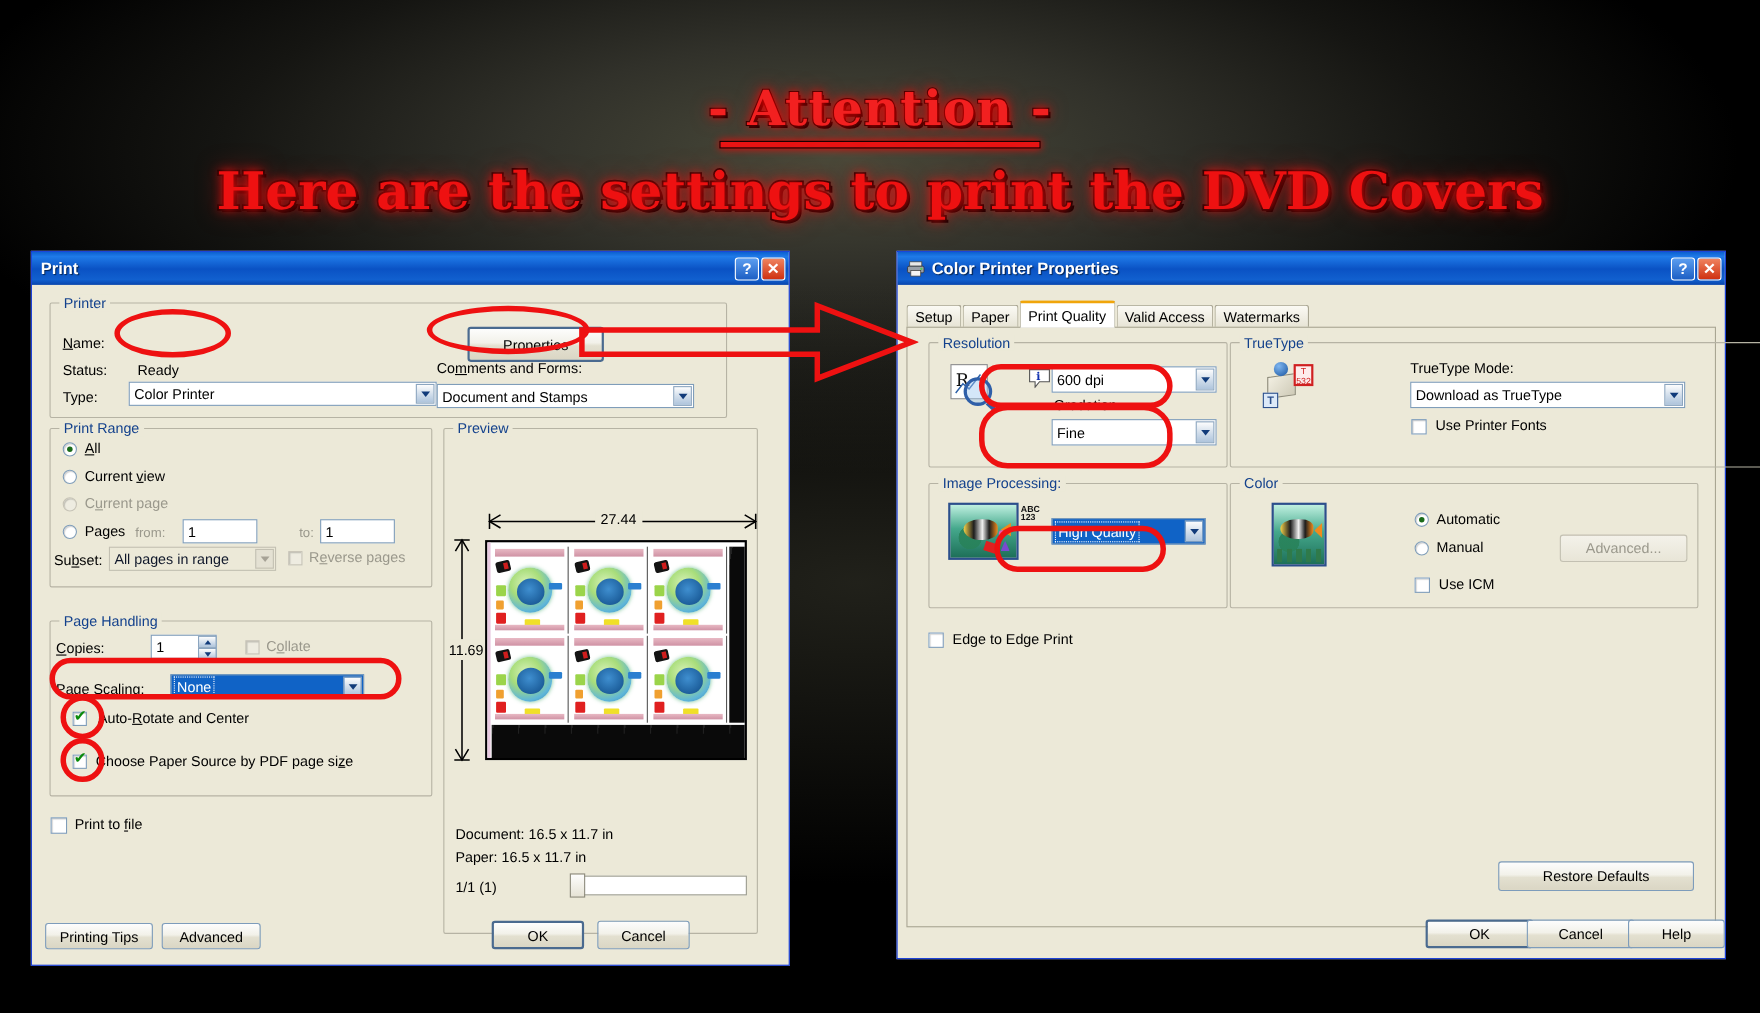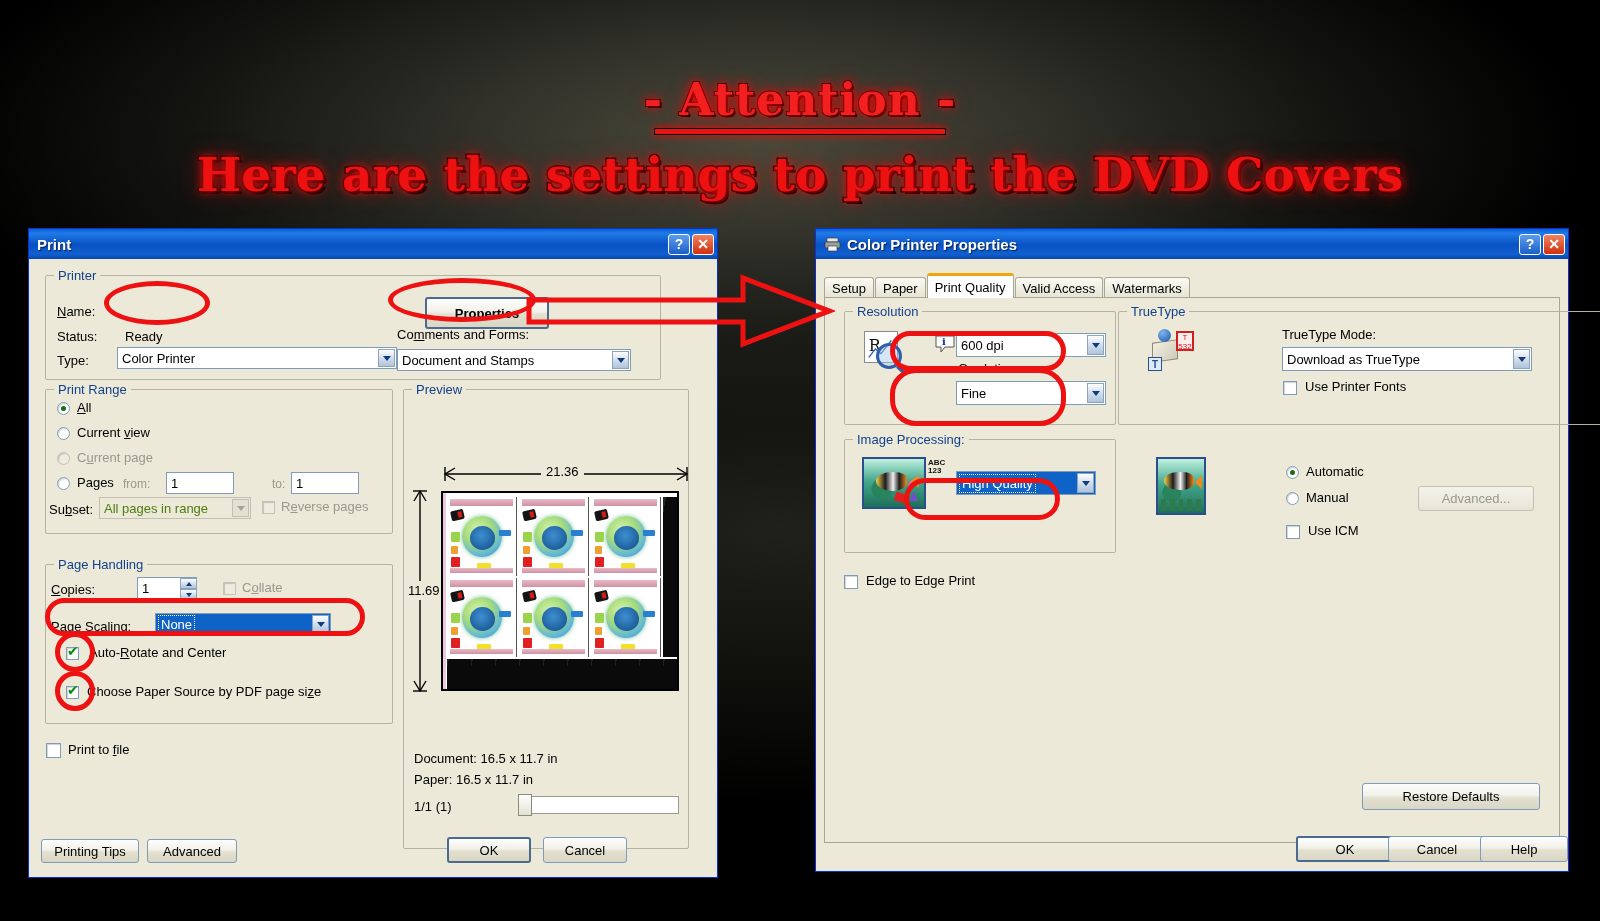--- a/index.html
+++ b/index.html
@@ -84,21 +84,21 @@
   .combo { padding-right:20px; background:#fff; }
   .combo .arrow {
     position:absolute; right:1px; top:1px; width:17px; height:18px;
     background:linear-gradient(180deg,#fdfdfd,#cfdcea 55%,#aec4dc);
     border:1px solid #8ba5bf; display:flex; align-items:center; justify-content:center;
   }
   .combo .arrow::after{
     content:""; border-left:4px solid transparent; border-right:4px solid transparent;
     border-top:5px solid #113b7a;
   }
-  .combo.dis { background:#ece9d8; color:#4d7c0f; border-color:#c3c0b2;}
+  .combo.dis { background:#ece9d8; color:#0f172a; border-color:#c3c0b2;}
   .combo.dis .arrow { background:#e4e1d3; border-color:#c3c0b2;}
   .combo.dis .arrow::after{ border-top-color:#a6a296; }
   .combo.sel { background:#1063c6; }
   .combo.sel .val { color:#fff; outline:1px dotted #fff; outline-offset:1px; padding:0 1px;}
 
   
   .rad { position:absolute; width:13px; height:13px; border-radius:50%;
          background:#fff; border:1px solid #7f9db9; box-shadow:inset 1px 1px 1px rgba(0,0,0,.18);}
   .rad.on::after { content:""; position:absolute; left:3px; top:3px; width:5px; height:5px;
                    border-radius:50%; background:#1a6b1a;}
@@ -221,21 +221,21 @@
   <div class="dlg-body">
 
     <div class="grp" style="left:16px;top:16px;width:616px;height:105px;">
       <span class="grp-label">Printer</span>
     </div>
     <span class="lbl" style="left:28px;top:45px;"><span class="u">N</span>ame:</span>
     <div class="combo" style="left:88px;top:40px;width:280px;margin-top:48px;">
       <span class="val">Color Printer</span>
       <span class="arrow"></span>
     </div>
-    <div class="btn dark" style="left:396px;top:38px;width:124px;height:32px;font-weight:bold;">
+    <div class="btn dark" style="left:396px;top:38px;width:124px;height:32px;">
       <span>Properties</span>
     </div>
     <span class="lbl" style="left:28px;top:70px;">Status:</span>
     <span class="lbl" style="left:96px;top:70px;">Ready</span>
     <span class="lbl" style="left:28px;top:94px;">Type:</span>
     <span class="lbl" style="left:368px;top:68px;">Co<span class="u">m</span>ments and Forms:</span>
     <div class="combo" style="left:368px;top:90px;width:234px;">
       <span class="val">Document and Stamps</span>
       <span class="arrow"></span>
     </div>
@@ -300,21 +300,21 @@
       <span class="grp-label">Preview</span>
     </div>
 
     <svg class="ann-arrow" style="left:412px;top:206px;width:250px;height:18px;" viewBox="0 0 250 18">
       <line x1="4" y1="9" x2="246" y2="9" stroke="#000" stroke-width="1.4"></line>
       <line x1="4" y1="2" x2="4" y2="16" stroke="#000" stroke-width="1.4"></line>
       <line x1="246" y1="2" x2="246" y2="16" stroke="#000" stroke-width="1.4"></line>
       <polyline points="14,3 4,9 14,15" fill="none" stroke="#000" stroke-width="1.4"></polyline>
       <polyline points="236,3 246,9 236,15" fill="none" stroke="#000" stroke-width="1.4"></polyline>
     </svg>
-    <span class="dim-txt" style="left:512px;top:205px;background:#ece9d8;padding:0 5px;">21.36</span>
+    <span class="dim-txt" style="left:512px;top:205px;background:#ece9d8;padding:0 5px;">27.44</span>
 
     <svg class="ann-arrow" style="left:382px;top:228px;width:18px;height:208px;" viewBox="0 0 18 208">
       <line x1="9" y1="4" x2="9" y2="204" stroke="#000" stroke-width="1.4"></line>
       <line x1="2" y1="4" x2="16" y2="4" stroke="#000" stroke-width="1.4"></line>
       <line x1="2" y1="204" x2="16" y2="204" stroke="#000" stroke-width="1.4"></line>
       <polyline points="3,14 9,4 15,14" fill="none" stroke="#000" stroke-width="1.4"></polyline>
       <polyline points="3,194 9,204 15,194" fill="none" stroke="#000" stroke-width="1.4"></polyline>
     </svg>
     <span class="dim-txt" style="left:377px;top:322px;background:#ece9d8;padding:2px 2px;">11.69</span>
 
@@ -516,20 +516,23 @@
     </div>
     <div class="abc" style="left:112px;top:200px;">
       <span>ABC</span><br>
       <span>123</span>
     </div>
     <div class="combo sel" style="left:140px;top:212px;width:140px;height:24px;">
       <span class="val">High Quality</span>
       <span class="arrow" style="height:20px;"></span>
     </div>
 
+    <div class="grp" style="left:302px;top:180px;width:426px;height:114px;">
+      <span class="grp-label">Color</span>
+    </div>
     <div class="fishpic" style="left:340px;top:198px;width:50px;height:58px;">
       <div class="fish-body" style="left:14%;top:24%;width:64%;height:34%;"></div>
       <div class="fish-tail" style="right:4%;top:30%;"></div>
       <div style="position:absolute;left:6%;bottom:4%;width:88%;height:22%;
         background:linear-gradient(90deg,#2f7a4a 0 12%,transparent 12% 22%,#2f7a4a 22% 34%,transparent 34% 44%,#2f7a4a 44% 56%,transparent 56% 66%,#2f7a4a 66% 78%,transparent 78% 88%,#2f7a4a 88% 100%);"></div>
     </div>
     <div class="rad on" style="left:470px;top:207px;"></div>
     <span class="lbl" style="left:490px;top:205px;">Automatic</span>
     <div class="rad" style="left:470px;top:233px;"></div>
     <span class="lbl" style="left:490px;top:231px;">Manual</span>

